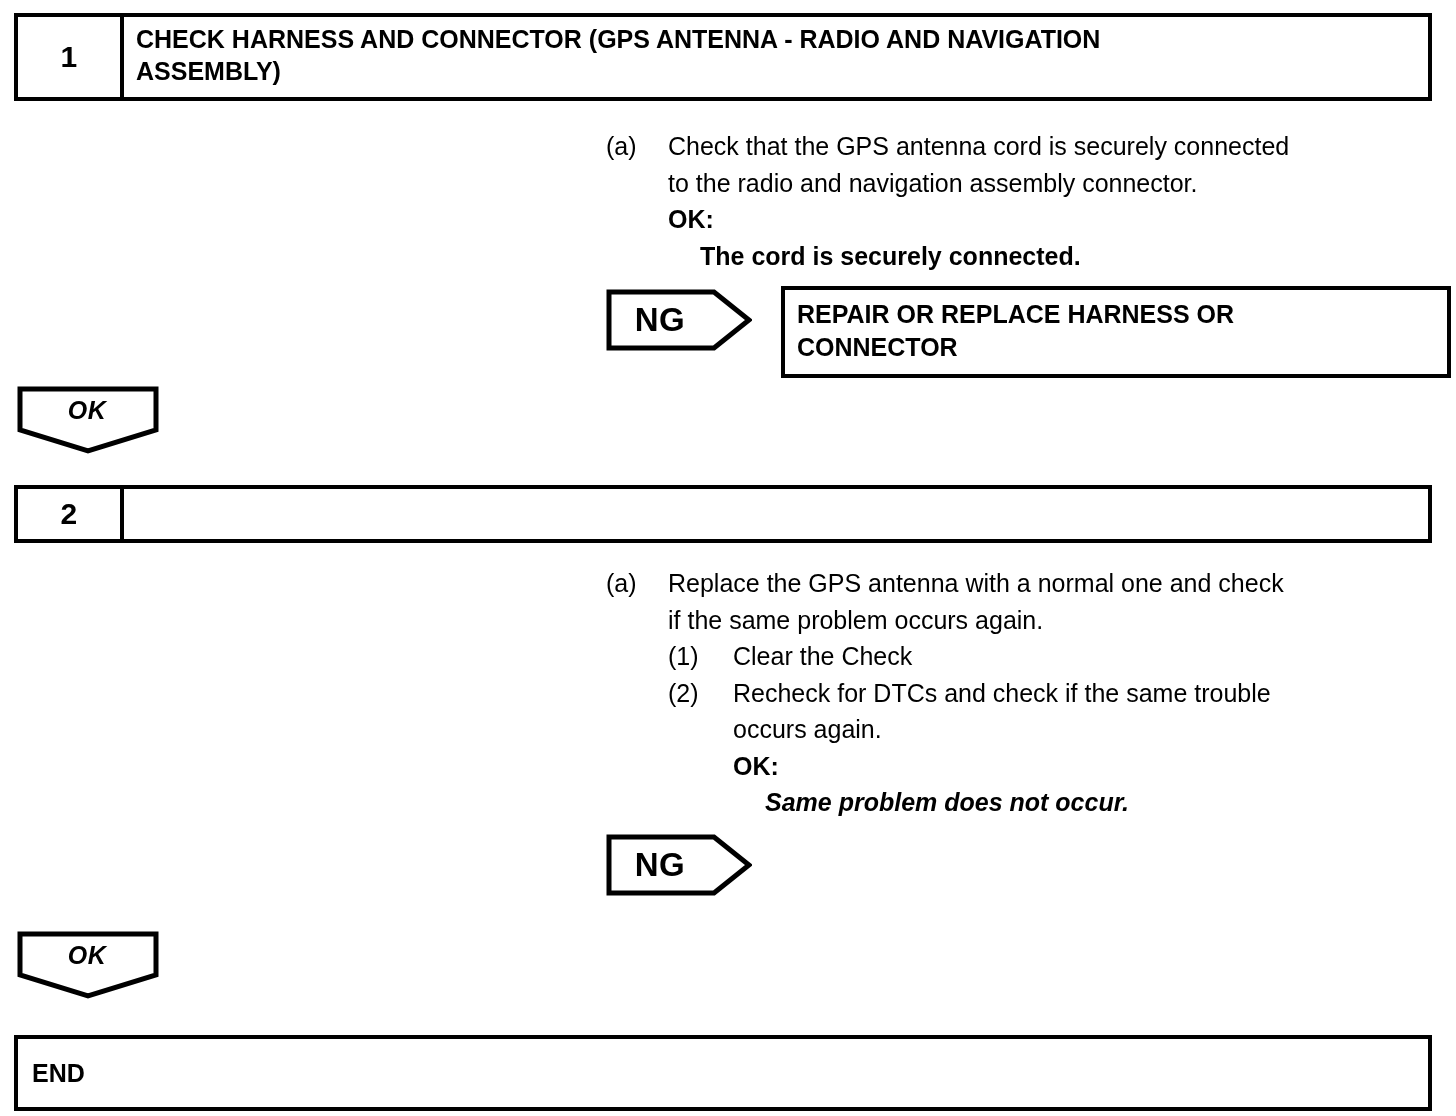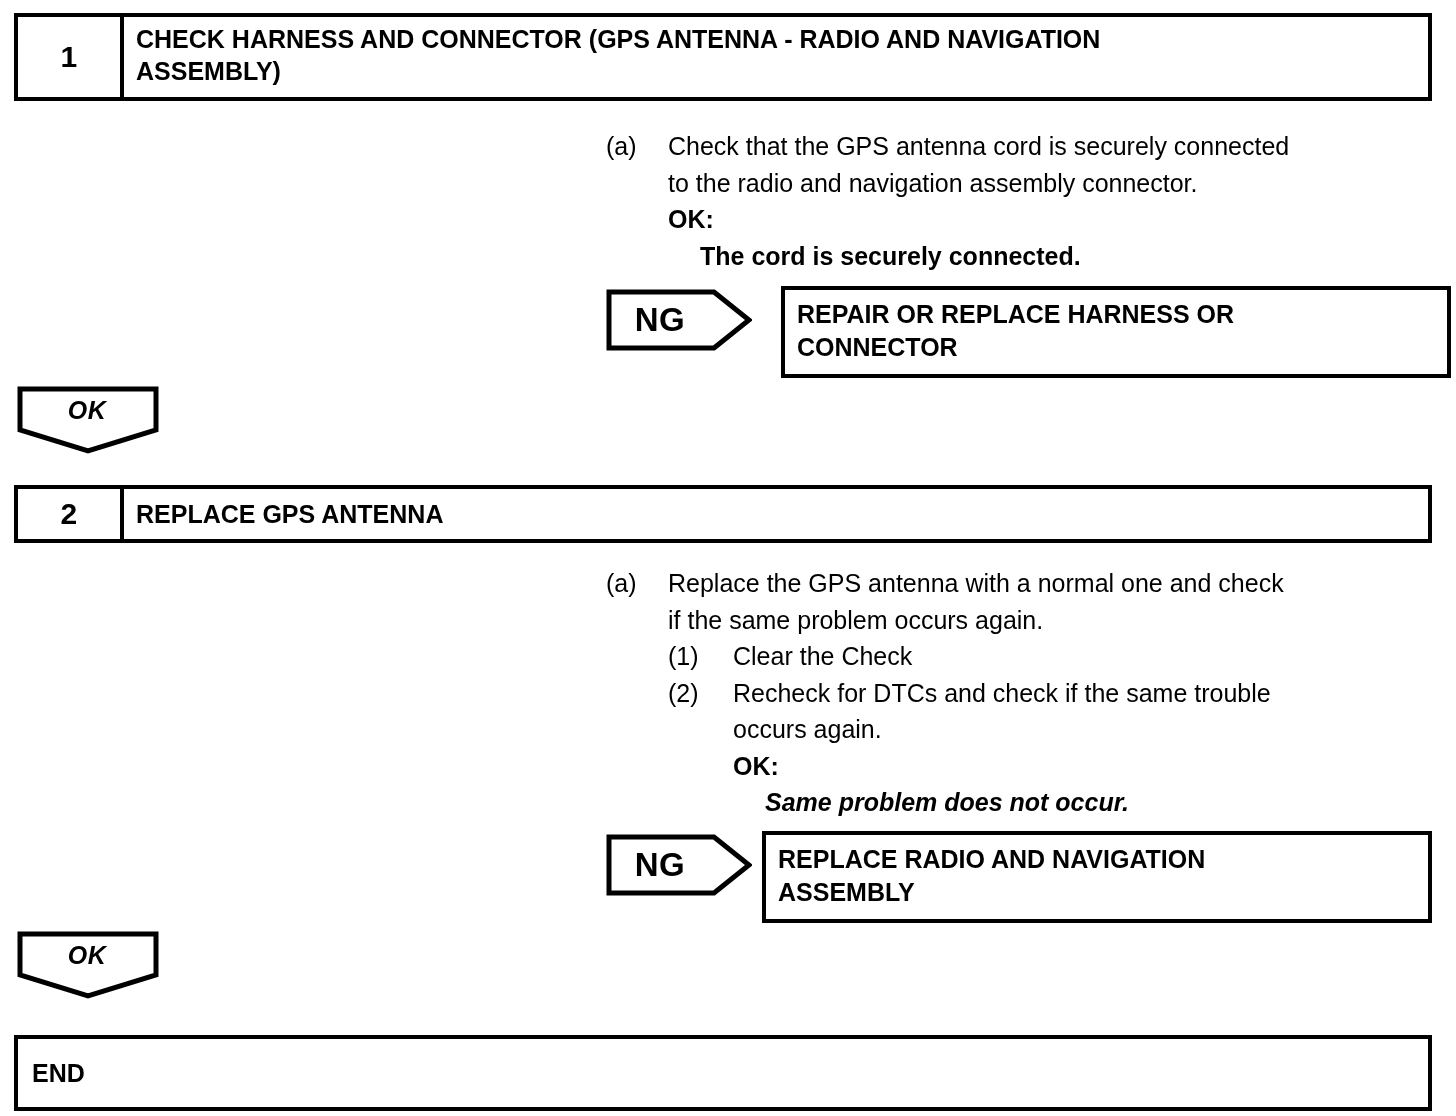--- a/index.html
+++ b/index.html
@@ -197,23 +197,20 @@
 
   <div class="ok-arrow" style="left:17px; top:386px;">
     <svg width="142" height="68" viewBox="0 0 142 68" xmlns="http://www.w3.org/2000/svg">
       <polygon points="3,3 139,3 139,44 71,65 3,44" fill="#ffffff" stroke="#000000" stroke-width="5" stroke-linejoin="miter"></polygon>
     </svg>
     <span class="ok-arrow-text">OK</span>
   </div>
 
   <div class="step-box" style="left:14px; top:485px; width:1418px; height:58px;">
     <div class="step-num">2</div>
-    <div class="step-title" style="align-items:center;">
-      <span class="step-title-inner">REPLACE GPS ANTENNA</span>
-    </div>
   </div>
 
   <div class="instr" style="left:606px; top:565px; width:830px;">
     <div class="instr-row">
       <span class="marker">(a)</span>
       <span class="body-text">
         <span>Replace the GPS antenna with a normal one and check</span><br>
         <span>if the same problem occurs again.</span>
       </span>
     </div>
@@ -236,24 +233,20 @@
     <div class="ok-value-sub">Same problem does not occur.</div>
   </div>
 
   <div class="ng-arrow" style="left:606px; top:834px;">
     <svg width="146" height="62" viewBox="0 0 146 62" xmlns="http://www.w3.org/2000/svg">
       <polygon points="3,3 108,3 143,31 108,59 3,59" fill="#ffffff" stroke="#000000" stroke-width="5" stroke-linejoin="miter"></polygon>
     </svg>
     <span class="ng-text">NG</span>
   </div>
 
-  <div class="result-box" style="left:762px; top:831px; width:670px; height:92px;">
-    <span>REPLACE RADIO AND NAVIGATION</span><br>
-    <span>ASSEMBLY</span>
-  </div>
 
   <div class="ok-arrow" style="left:17px; top:931px;">
     <svg width="142" height="68" viewBox="0 0 142 68" xmlns="http://www.w3.org/2000/svg">
       <polygon points="3,3 139,3 139,44 71,65 3,44" fill="#ffffff" stroke="#000000" stroke-width="5" stroke-linejoin="miter"></polygon>
     </svg>
     <span class="ok-arrow-text">OK</span>
   </div>
 
   <div class="end-box" style="left:14px; top:1035px; width:1418px; height:76px;">
     <span>END</span>

